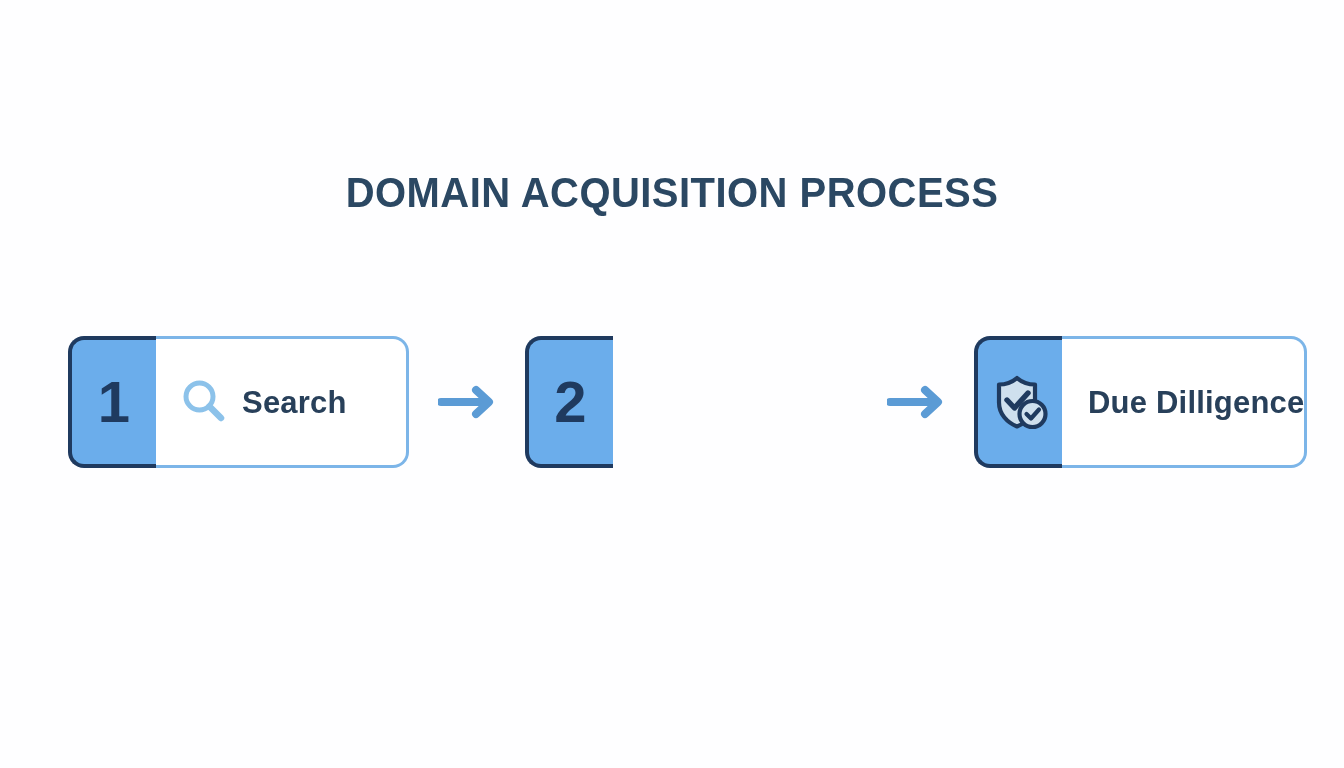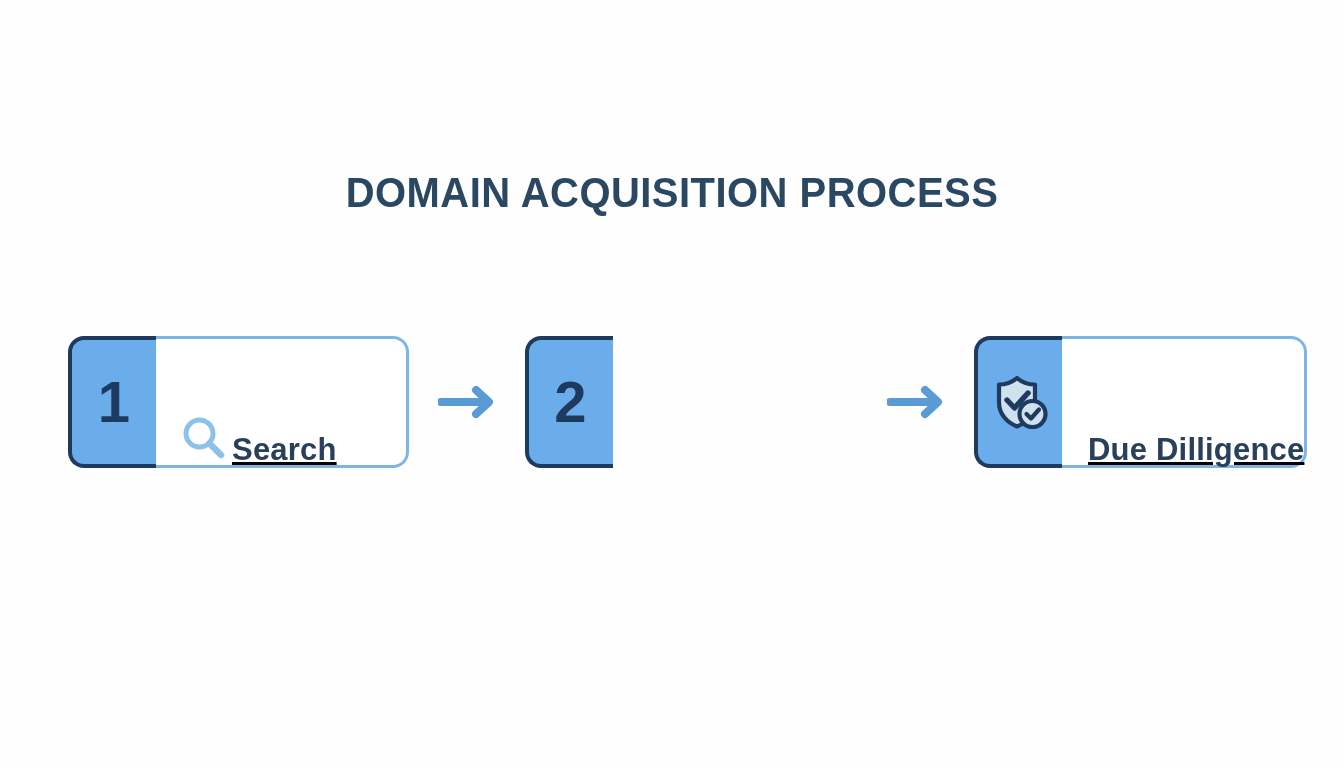--- a/index.html
+++ b/index.html
@@ -92,25 +92,24 @@
   
   .card-body {
     position: relative;
     flex: 1 1 auto;
     background: #ffffff;
     border: 3px solid #7cb5e8;
     border-left: none;
     border-radius: 0 16px 16px 0;
     display: flex;
     flex-direction: row;
-    align-items: flex-end;
-    gap: 2px;
+    align-items: center;
+    gap: 12px;
     padding-left: 22px;
     z-index: 1;
-    text-decoration: underline;
   }
 
   .card-body.no-left-pad { padding-left: 26px; }
 
   .card-label {
     font-size: 31px;
     font-weight: bold;
     color: #28405a;
     letter-spacing: 0.2px;
     white-space: nowrap;

